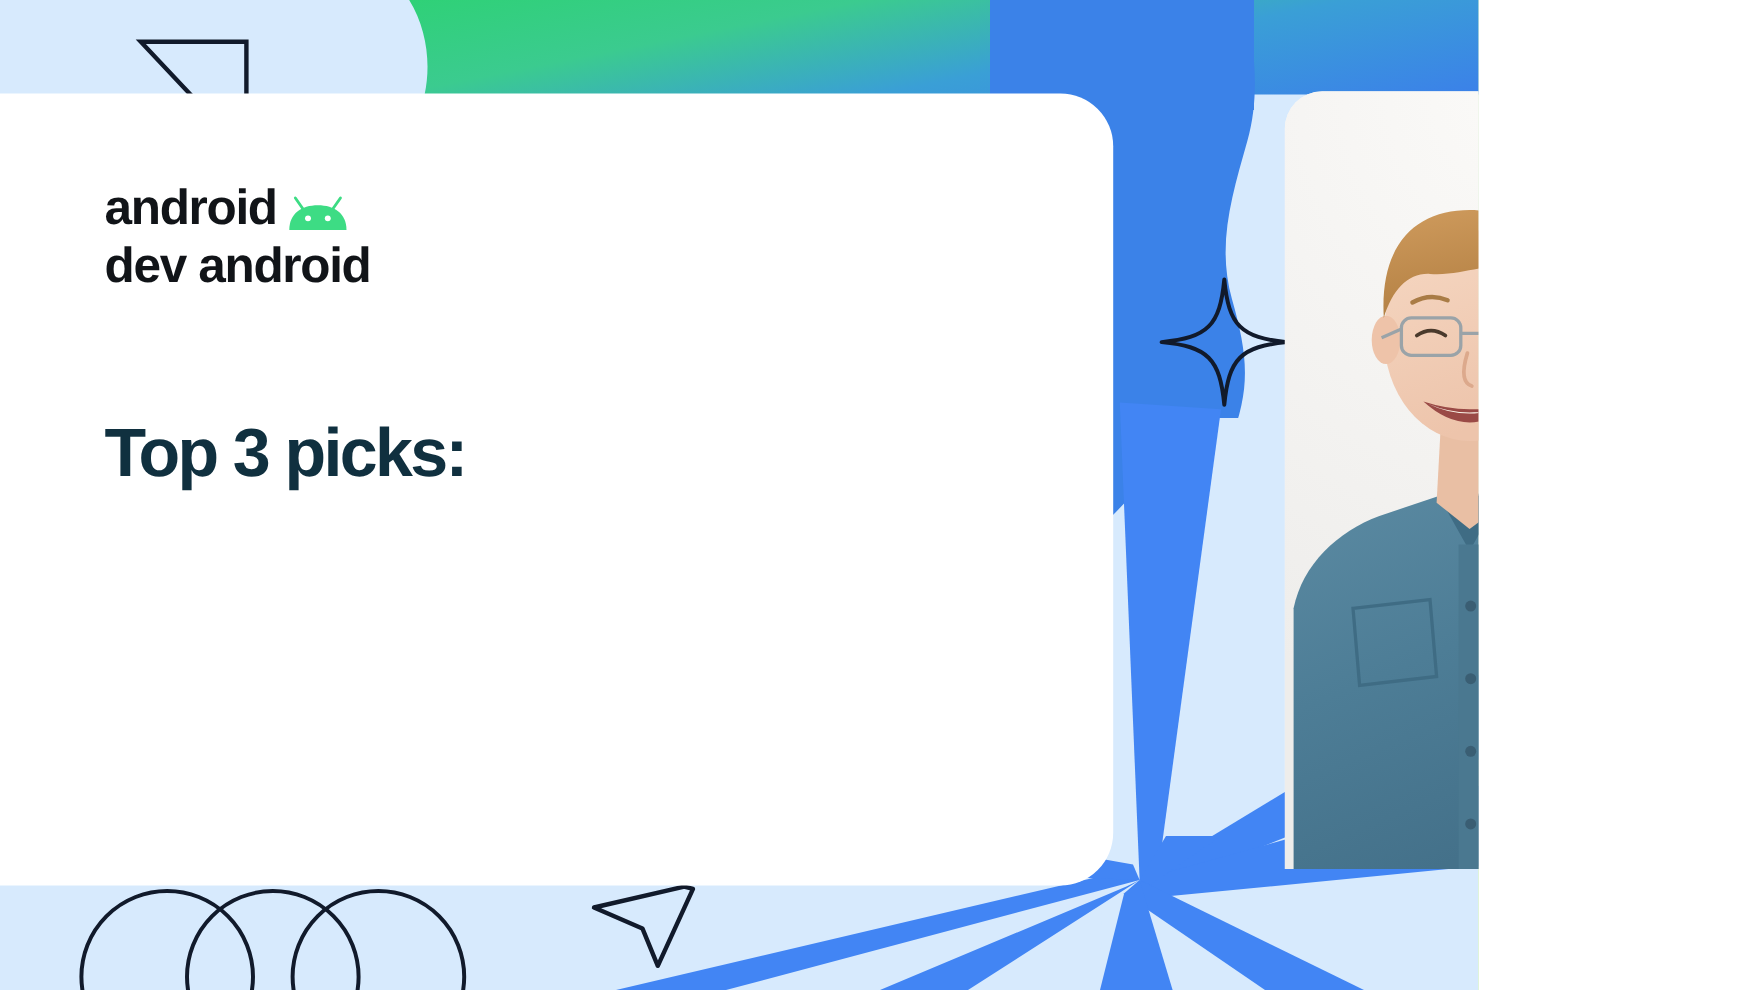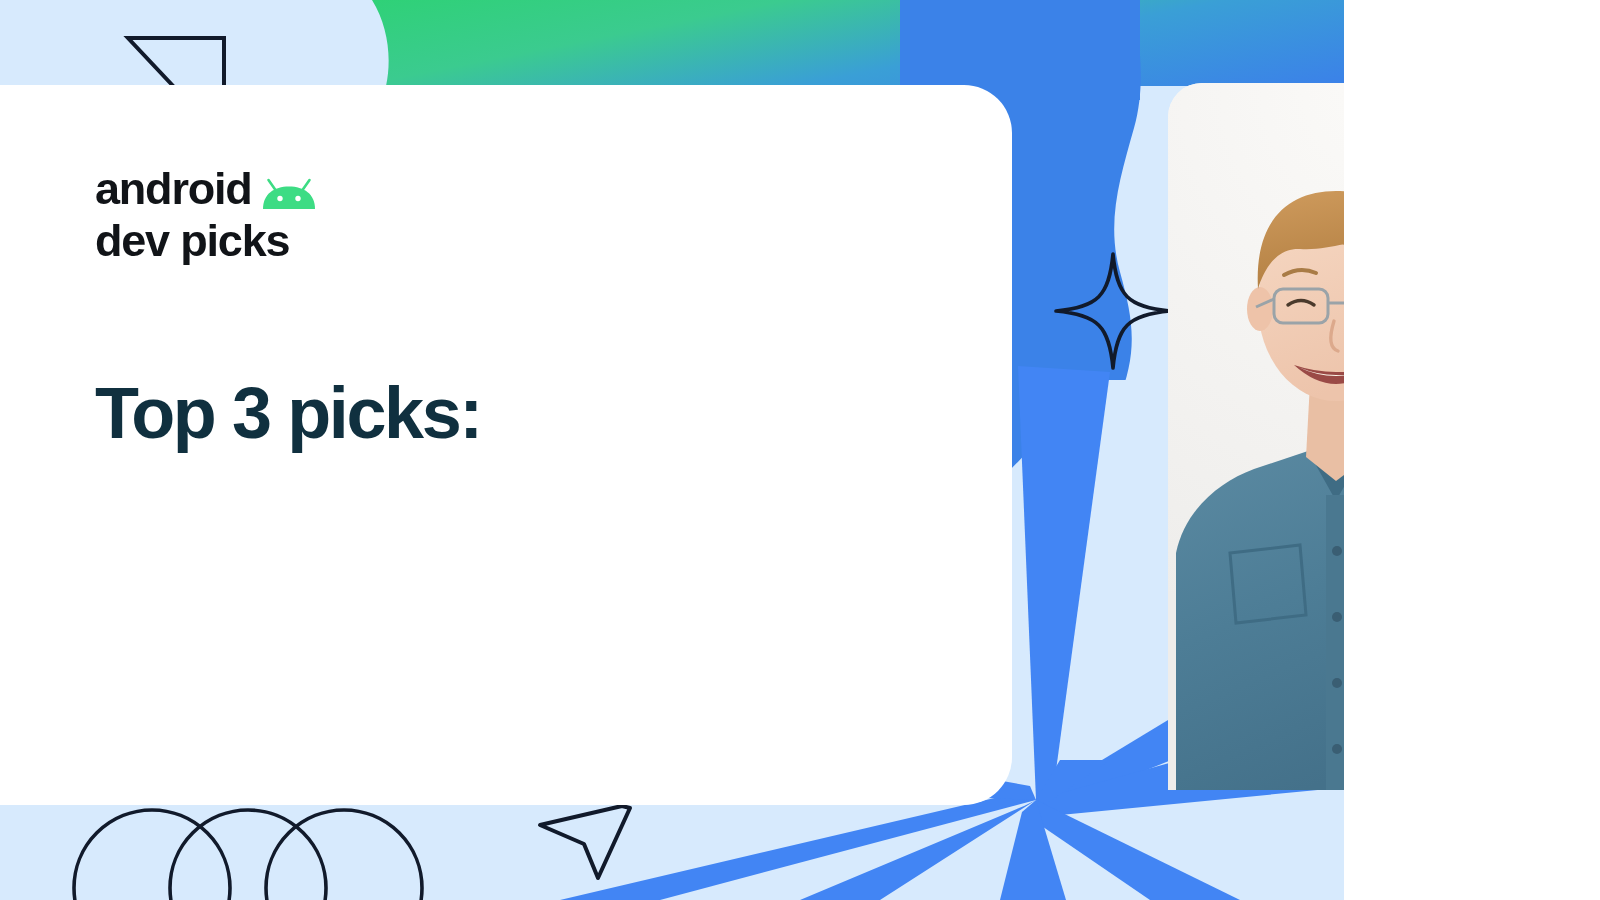--- a/index.html
+++ b/index.html
@@ -61,21 +61,21 @@
     position: relative;
     margin-bottom: 6px;
   }
 
   .headline {
     position: absolute;
     left: 155px;
     top: 272px;
     font-family: "Liberation Sans", sans-serif;
     font-weight: 700;
-    font-size: 72px;
+    font-size: 62px;
     line-height: 112px;
     letter-spacing: -2.4px;
     color: #10303f;
     white-space: nowrap;
   }
   .headline .l2 { display: block; }
 
   
   .video-panel {
     position: absolute;
@@ -188,21 +188,21 @@
             <g fill="none" stroke="#3ddc84" stroke-width="2.6" stroke-linecap="round">
               <line x1="6.5" y1="2" x2="13.5" y2="12"></line>
               <line x1="47.5" y1="2" x2="40.5" y2="12"></line>
             </g>
             <path d="M 1 31 C 1 16, 12 8.5, 27 8.5 C 42 8.5, 53 16, 53 31 Z" fill="#3ddc84"></path>
             <circle cx="18" cy="20.5" r="2.7" fill="#ffffff"></circle>
             <circle cx="36" cy="20.5" r="2.7" fill="#ffffff"></circle>
           </svg>
         </span>
       </div>
-      <div class="logo-text">dev picks</div>
+      <div class="logo-text">dev android</div>
     </div>
 
     <div class="headline">
       <span class="l1">Top 3 picks:</span>
     </div>
   </div>
 
   <div class="video-panel">
     <div class="video-inner"></div>
     <svg class="person-svg" viewBox="0 0 432 707">

